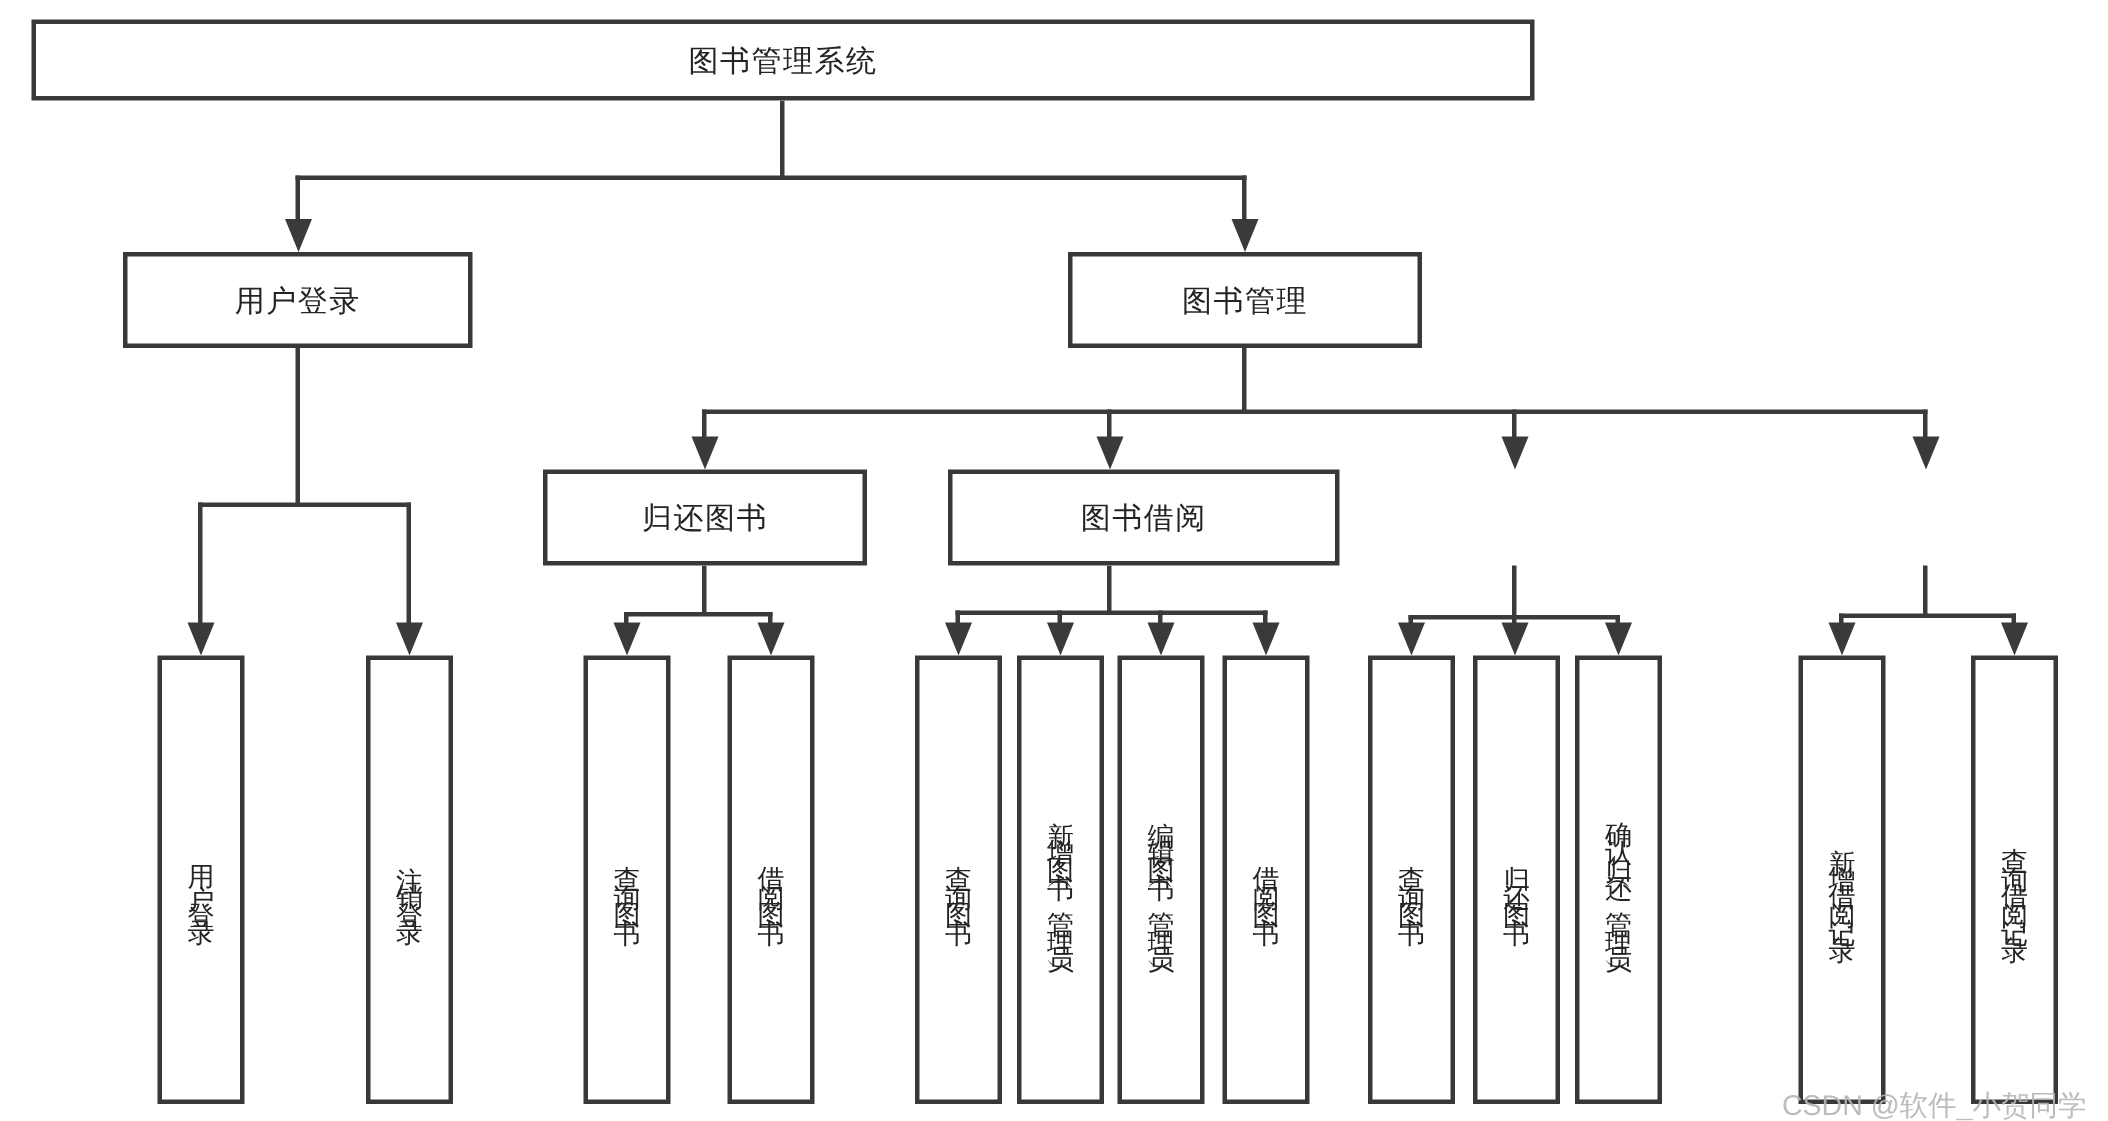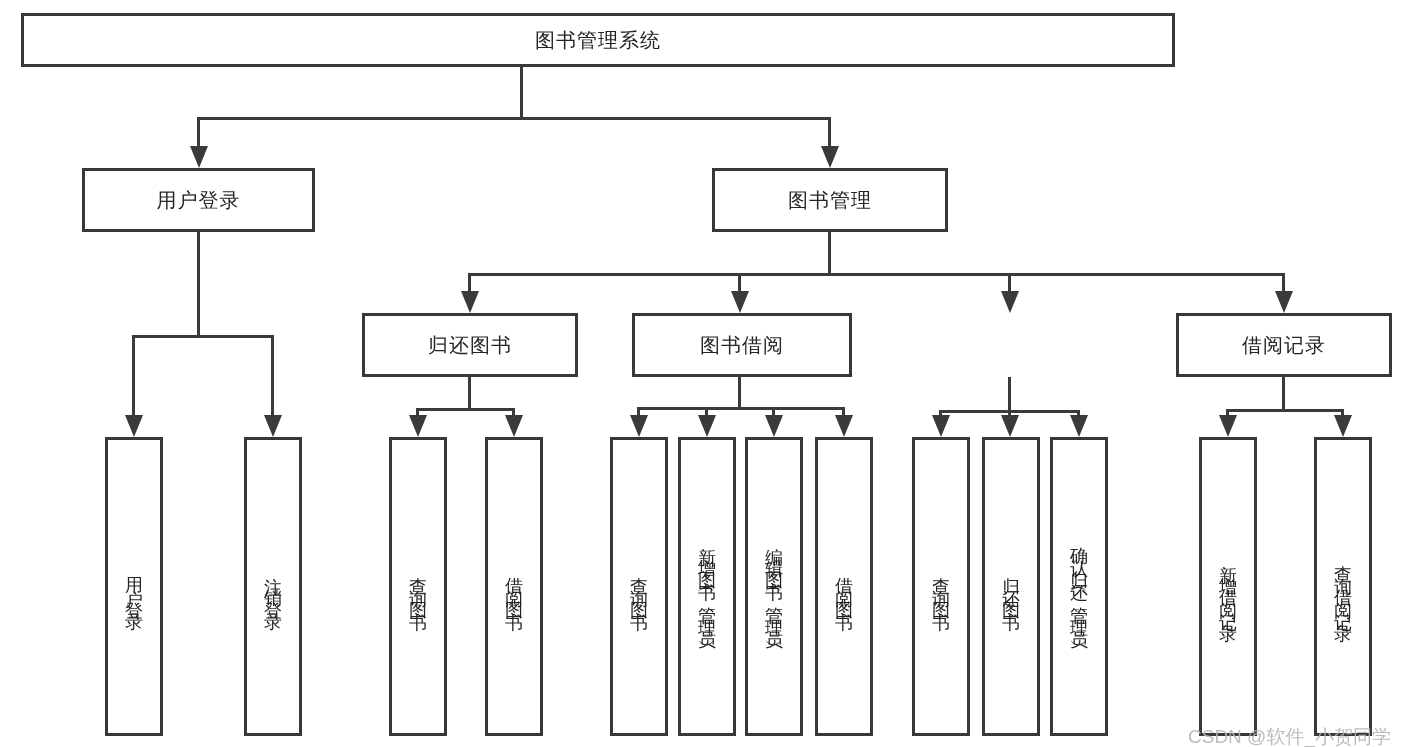--- a/index.html
+++ b/index.html
@@ -133,39 +133,36 @@
   <div class="v" style="left:1077px; top:410px; height:8px;"></div>
   <div class="arrow" style="left:1070px; top:415px;"></div>
 
   <div class="v" style="left:1282px; top:377px; height:34px;"></div>
   <div class="h" style="left:1226px; top:409px; width:118px;"></div>
   <div class="v" style="left:1226px; top:409px; height:9px;"></div>
   <div class="arrow" style="left:1219px; top:415px;"></div>
   <div class="v" style="left:1341px; top:409px; height:9px;"></div>
   <div class="arrow" style="left:1334px; top:415px;"></div>
 
-  <div class="node" style="left:21px; top:13px; width:1154px; height:54px;">
+  <div class="node" style="left:21px; top:13px; width:1002px; height:54px;">
     <span class="lbl">图书管理系统</span>
   </div>
 
   <div class="node" style="left:82px; top:168px; width:233px; height:64px;">
     <span class="lbl">用户登录</span>
   </div>
   <div class="node" style="left:712px; top:168px; width:236px; height:64px;">
     <span class="lbl">图书管理</span>
   </div>
 
   <div class="node" style="left:362px; top:313px; width:216px; height:64px;">
     <span class="lbl">归还图书</span>
   </div>
-  <div class="node" style="left:632px; top:313px; width:220px; height:64px;align-items:center;">
+  <div class="node" style="left:632px; top:313px; width:261px; height:64px;align-items:center;">
     <span class="lbl">图书借阅</span>
-  </div>
-  <div class="node" style="left:1176px; top:313px; width:216px; height:64px;">
-    <span class="lbl">借阅记录</span>
   </div>
 
   <div class="node leaf" style="left:105px;">
     <span class="vlbl">用户登录</span>
   </div>
   <div class="node leaf" style="left:244px;">
     <span class="vlbl">注销登录</span>
   </div>
 
   <div class="node leaf" style="left:389px;">

